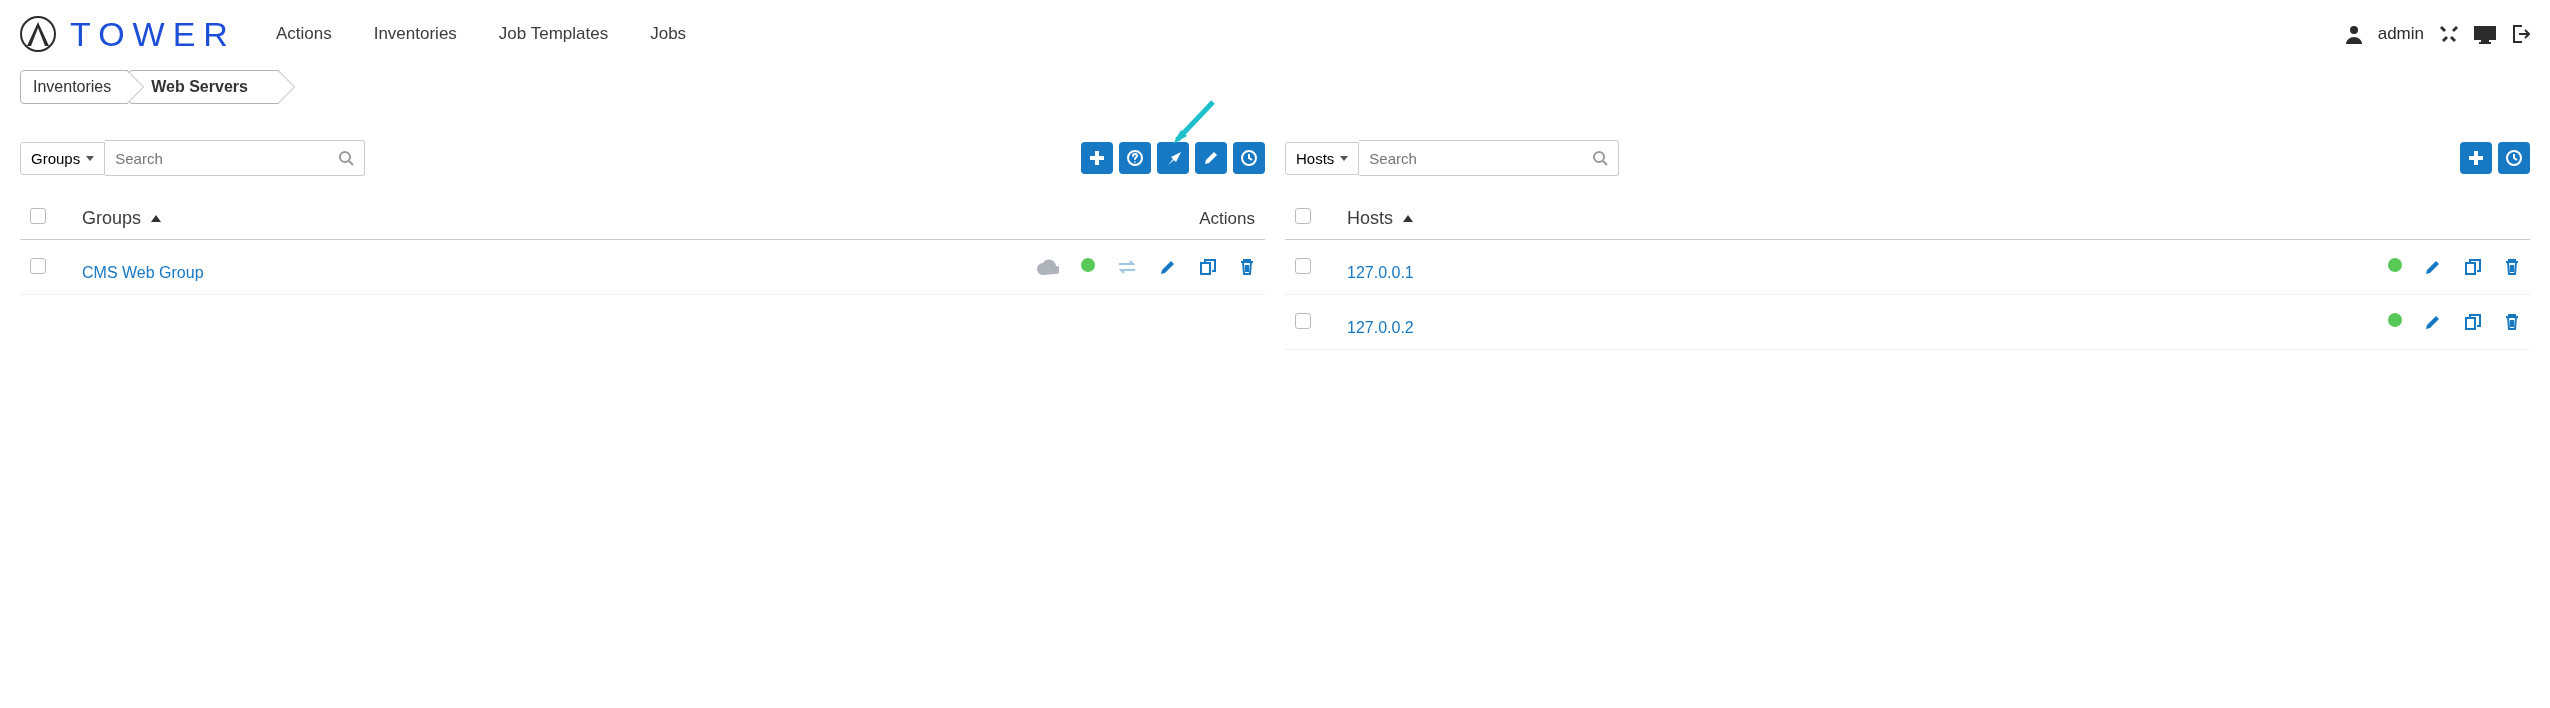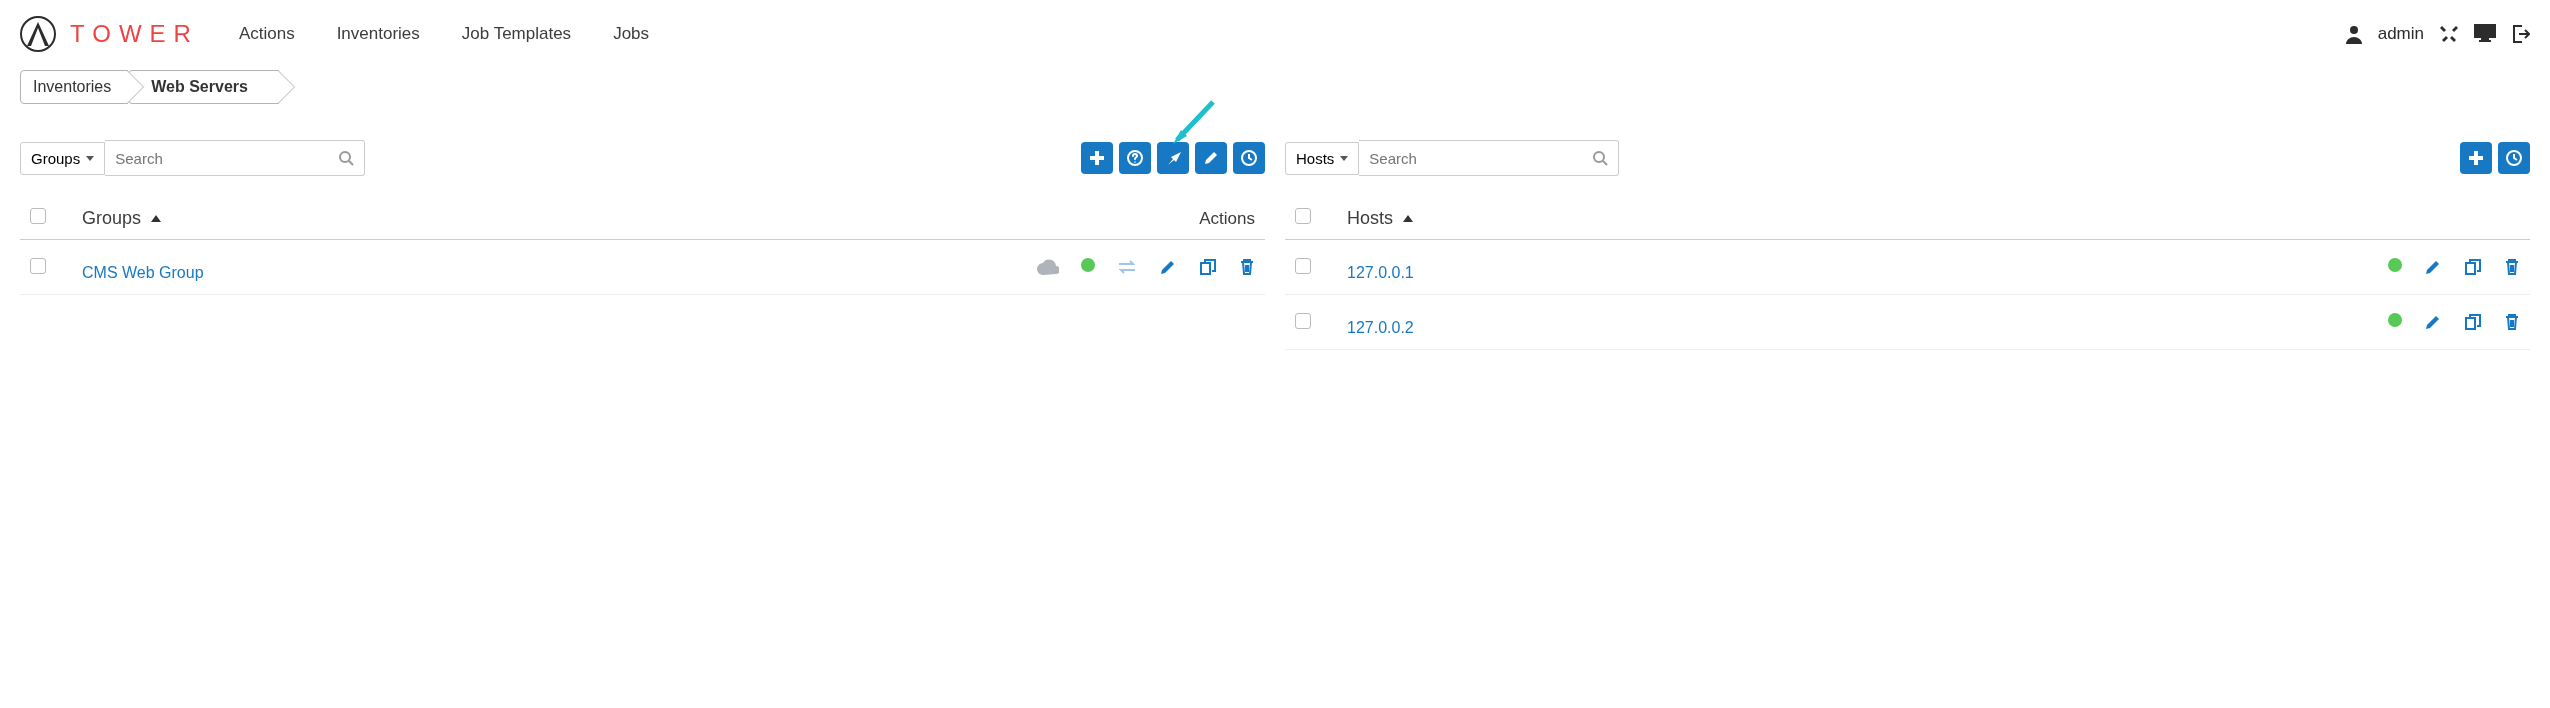--- a/index.html
+++ b/index.html
@@ -24,30 +24,30 @@
   }
   .logo-circle {
     width: 36px; height: 36px;
     border: 2px solid #2c2c2c;
     border-radius: 50%;
     display: flex; align-items: center; justify-content: center;
     font-weight: 600; font-size: 24px;
     letter-spacing: -1px;
   }
   .logo-text {
-    font-size: 24px;
+    font-size: 34px;
     letter-spacing: 8px;
     font-weight: 400;
-    color: #ef4444;
+    color: #1d4ed8;
   }
   .main-nav { display: flex; gap: 42px; font-size: 17px; color: #3c3c3c;}
   .main-nav a { color: #3c3c3c; text-decoration: none; cursor: pointer;}
   .header-right {
     margin-left: auto;
-    display: flex; align-items: flex-start; gap: 14px;
+    display: flex; align-items: flex-end; gap: 14px;
     color: #2c2c2c; font-size: 17px;
   }
   .breadcrumb {
     display: inline-flex;
     align-items: stretch;
     height: 34px;
     margin-bottom: 36px;
   }
   .crumb {
     position: relative;

